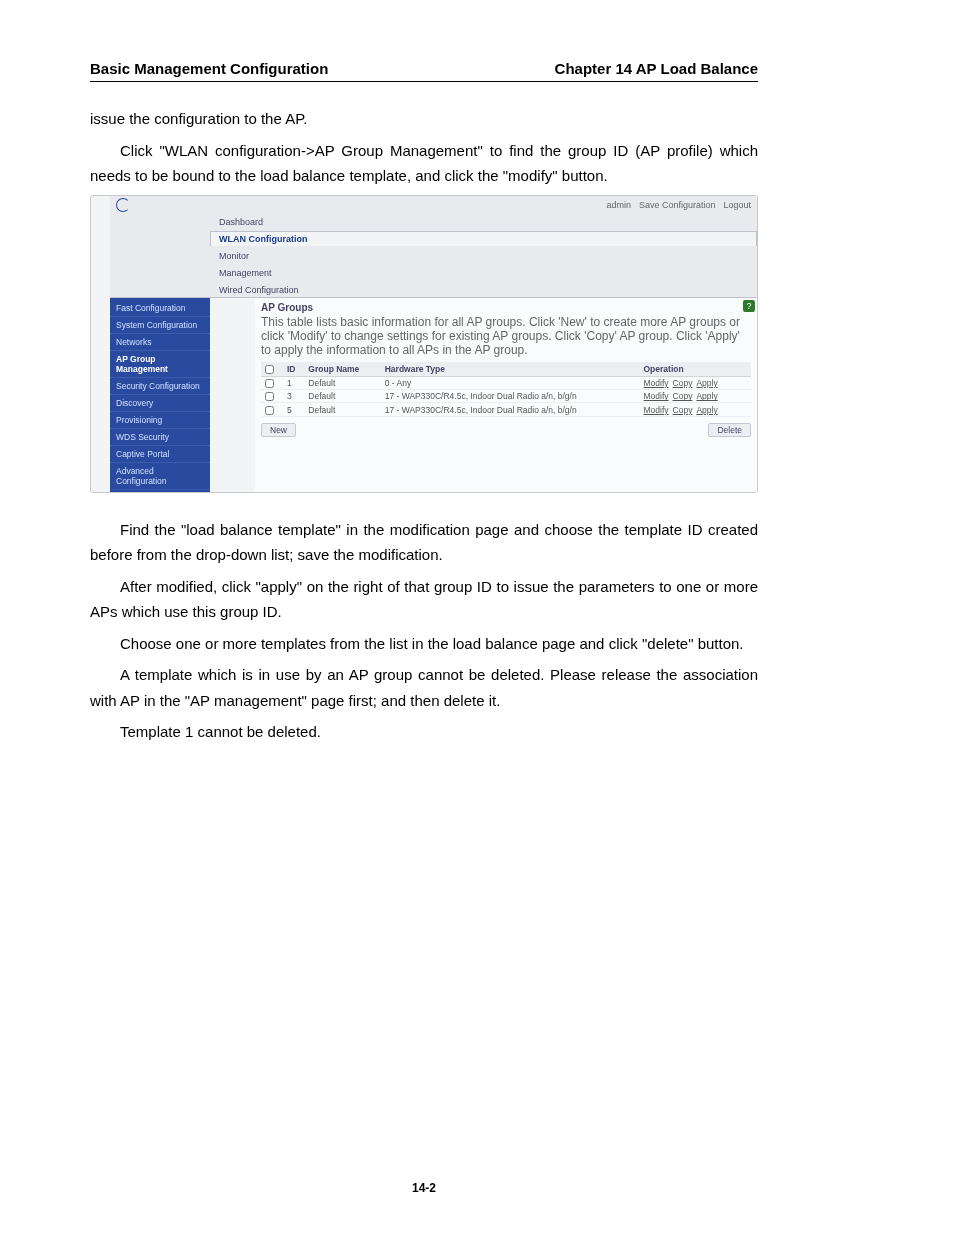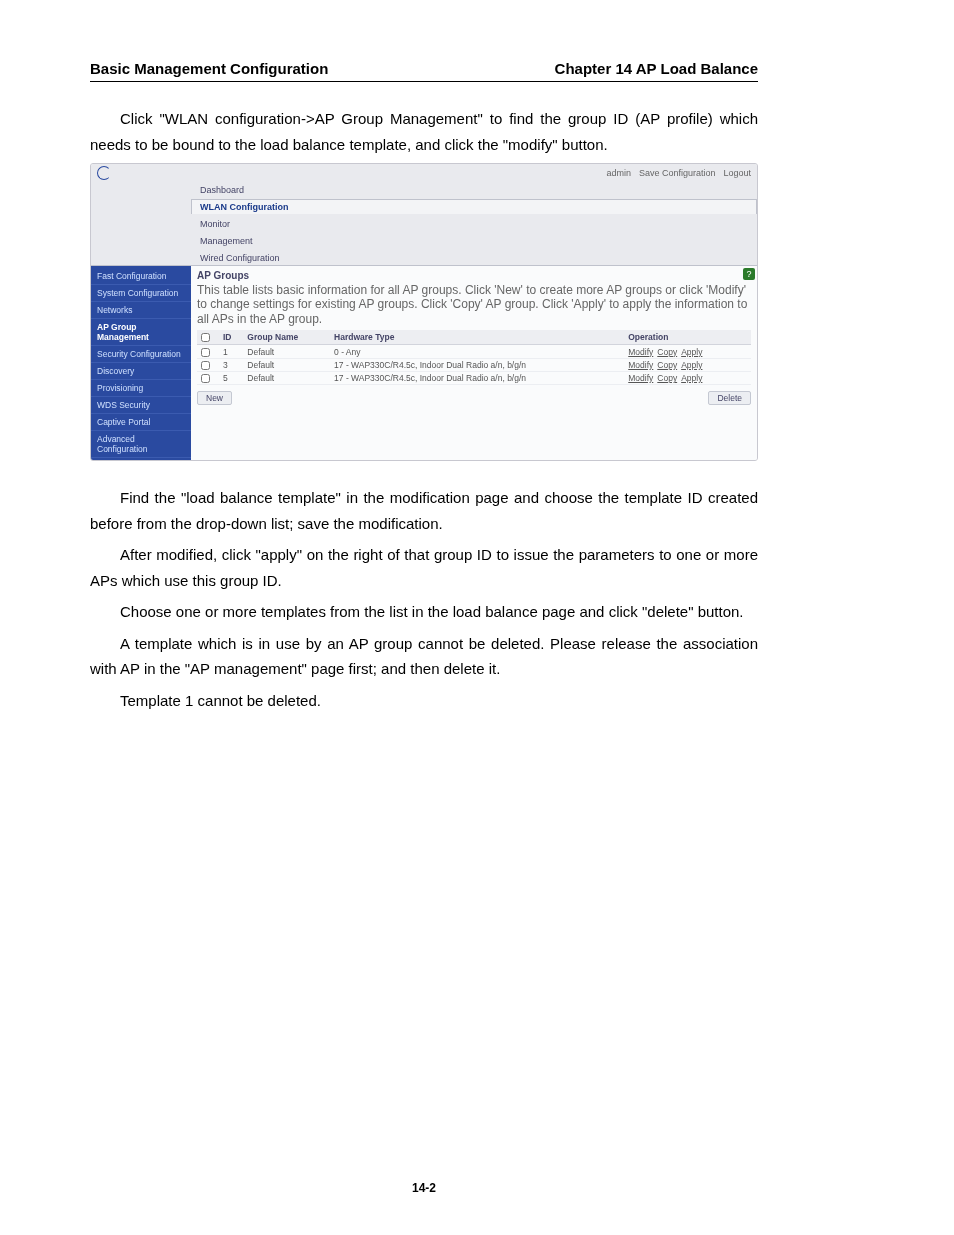--- a/index.html
+++ b/index.html
@@ -50,20 +50,21 @@
   
   .shot {
     border: 1px solid #c8c8d0;
     border-radius: 3px;
     background: #f3f4f6;
     font-size: 9px;
     color: #444;
     margin: 6px 0 24px 0;
     position: relative;
     overflow: hidden;
+    padding-left: 19px;
   }
   .shot-top {
     display: flex;
     align-items: center;
     background: #e9eaee;
     padding: 2px 6px;
   }
   .logo {
     width: 36px; height: 14px;
     display: flex; align-items: center;
@@ -98,20 +99,21 @@
   }
   .tab.active {
     background: #f3f4f6;
     border-color: #bfc2cc;
     color: #1a3a8a;
     font-weight: bold;
   }
   .shot-body {
     display: flex;
     min-height: 110px;
+    gap: 45px;
   }
   .sidebar {
     width: 100px;
     background: #2a4aa0;
     color: #cfe0ff;
     font-size: 8.5px;
     padding: 2px 0;
   }
   .side-item {
     padding: 3px 6px;
@@ -189,20 +191,21 @@
 </head>
 <body>
 
 <div class="page">
 
   <div class="hdr">
     <span>Basic Management Configuration</span>
     <span>Chapter 14 AP Load Balance</span>
   </div>
 
+  <p class="para">issue the configuration to the AP.</p>
   <p class="para indent">Click "WLAN configuration-&gt;AP Group Management" to find the group ID (AP profile) which needs to be bound to the load balance template, and click the "modify" button.</p>
 
   <div class="shot">
     <div class="shot-top">
       <div class="logo">
           <span class="logo-swirl"></span>
         </div>
       <div class="userbar">
         <span>admin</span>
         <span>Save Configuration</span>

